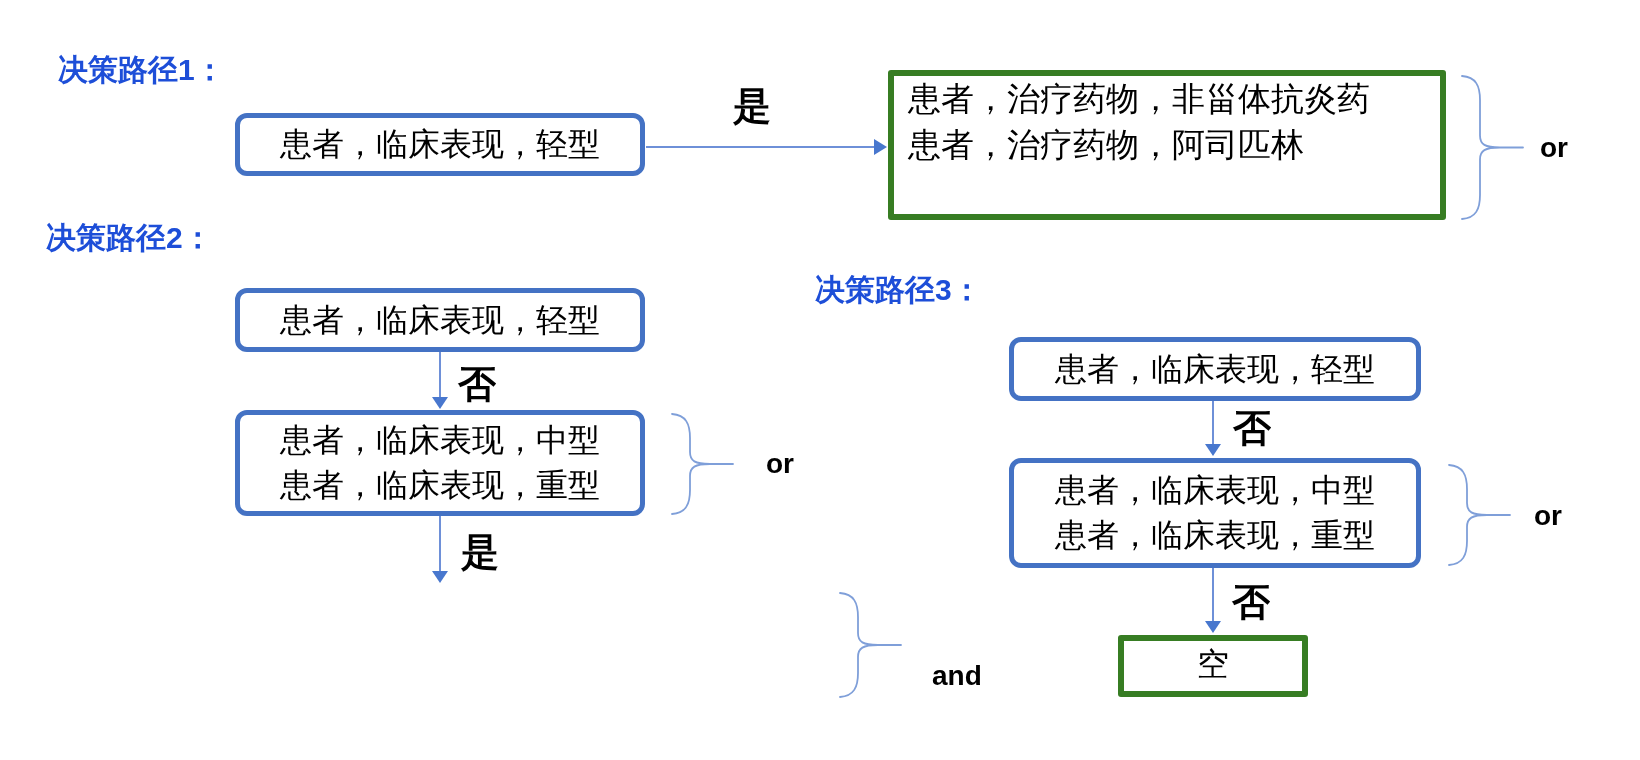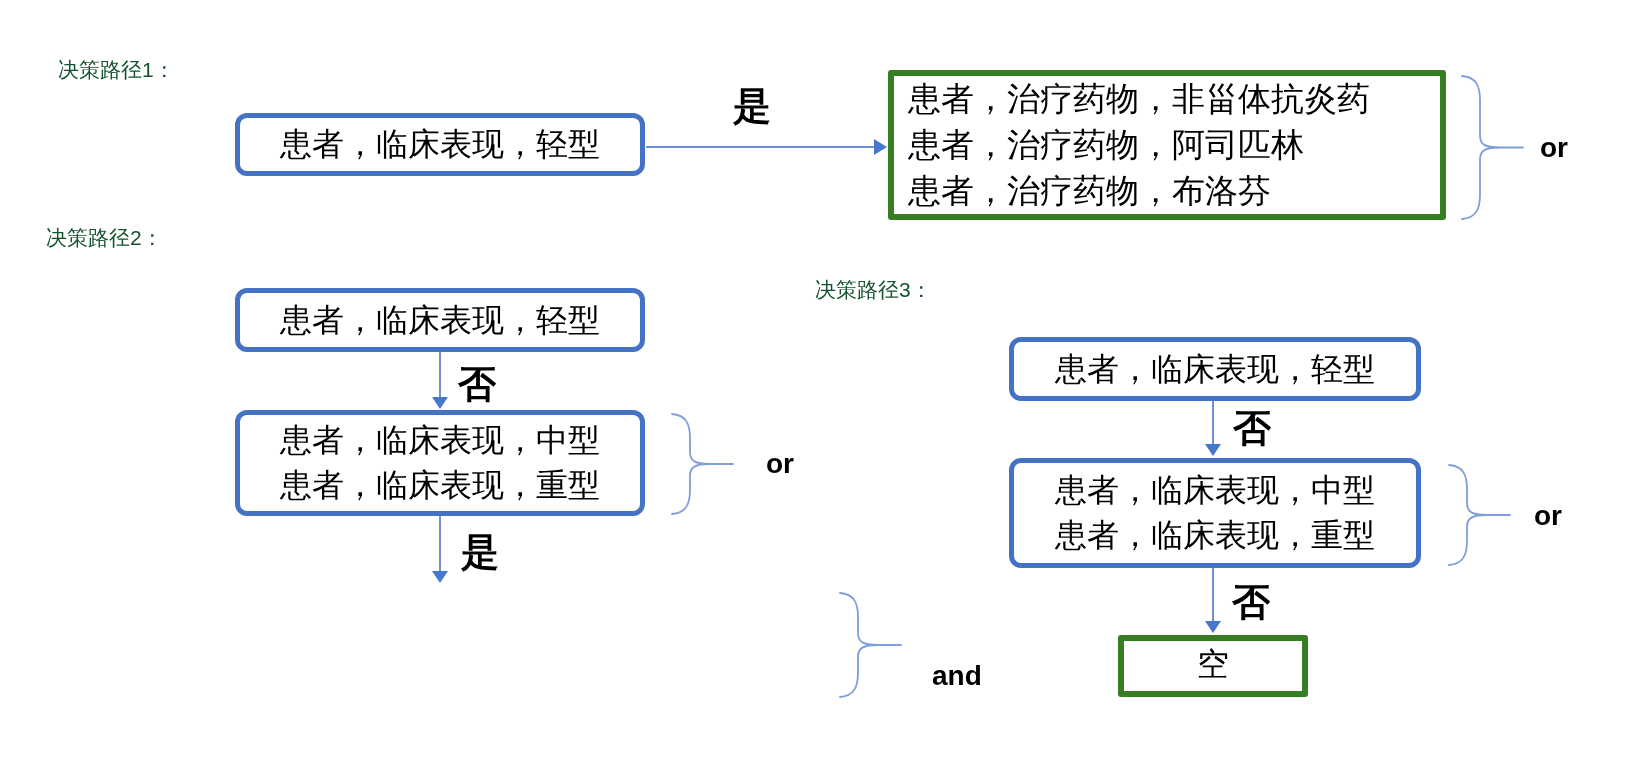--- a/index.html
+++ b/index.html
@@ -11,24 +11,25 @@
     position: relative;
     width: 1640px;
     height: 760px;
     background: #ffffff;
     overflow: hidden;
     font-family: "Liberation Sans", sans-serif;
     color: #000000;
   }
   .title {
     position: absolute;
-    font-size: 21px;
+    font-size: 30px;
     line-height: 36px;
-    color: #14532d;
+    color: #1d4ed8;
     white-space: nowrap;
+    font-weight: bold;
   }
   .bluebox {
     position: absolute;
     box-sizing: border-box;
     border: 5px solid #4472C4;
     border-radius: 12px;
     background: #ffffff;
     display: flex;
     flex-direction: column;
     align-items: center;
@@ -114,21 +115,20 @@
   <div class="bluebox" style="left:235px; top:113px; width:410px; height:63px;">
     <div class="line">患者，临床表现，轻型</div>
   </div>
 
   <div class="harrow" style="left:646px; top:146px; width:228px;"></div>
   <div class="edge-label" style="left:733px; top:86px;">是</div>
 
   <div class="greenbox" style="left:888px; top:70px; width:558px; height:150px;">
     <div class="line">患者，治疗药物，非甾体抗炎药</div>
     <div class="line">患者，治疗药物，阿司匹林</div>
-    <div class="line">患者，治疗药物，布洛芬</div>
   </div>
 
   <svg class="brace" width="70" height="147" style="left:1460px; top:74px;">
       <path d="M2 2 C16 3 20 12 20 26 L20 61.5 C20 70.5 25 73.5 40 73.5 C25 73.5 20 76.5 20 85.5 L20 121 C20 135 16 144 2 145 M40 73.5 L63 73.5"></path>
     </svg>
   <div class="brace-label" style="left:1540px; top:130px;">or</div>
 
   <div class="title" style="left:46px; top:220px;">决策路径2：</div>
 
   <div class="bluebox" style="left:235px; top:288px; width:410px; height:64px;">

